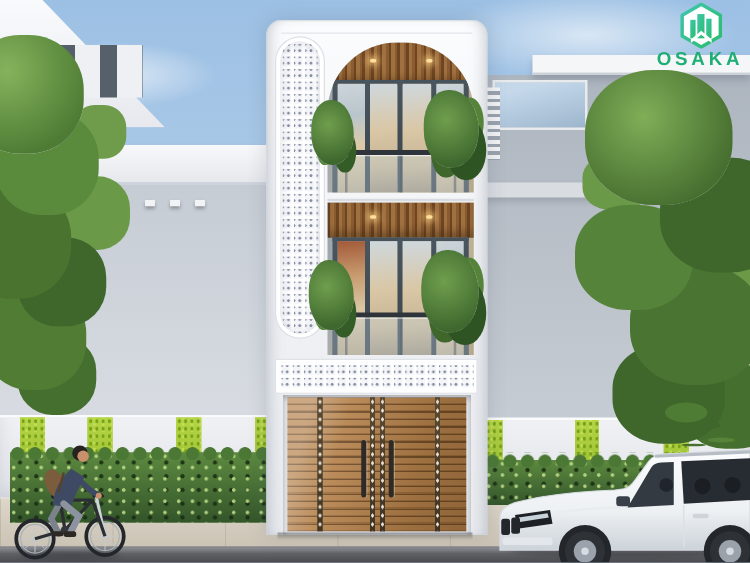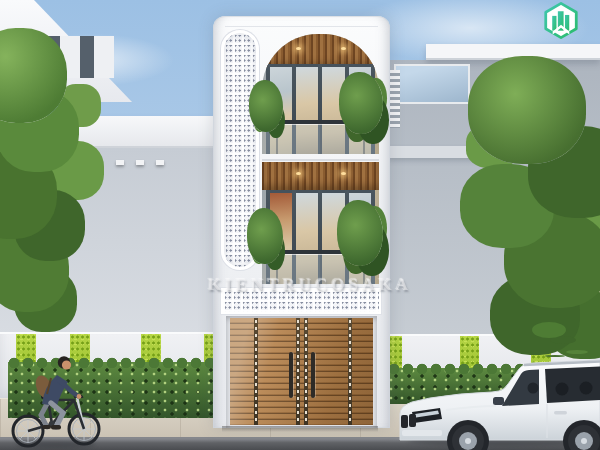--- a/index.html
+++ b/index.html
@@ -226,21 +226,20 @@
       <div class="gbar" style="left:28px"></div>
       <div class="gbar" style="left:70px"></div>
       <div class="gbar" style="left:78px"></div>
       <div class="gbar" style="left:122px"></div>
       <div class="ghandle" style="left:63px"></div>
       <div class="ghandle" style="left:85px"></div>
     </div>
   </div>
   <div class="gshadow"></div>
 
-  <div class="watermark">KIENTRUCOSAKA</div>
 
   <div class="shadowblob" style="left:16px;top:440px;width:80px;height:8px"></div>
   <svg style="left:2px;top:336px" width="114" height="114" viewBox="0 0 114 114">
     <circle cx="26" cy="95" r="15" fill="none" stroke="#23262b" stroke-width="3"></circle>
     <circle cx="26" cy="95" r="11.5" fill="none" stroke="#aab1b9" stroke-width="1"></circle>
     <path d="M26,84 V106 M15,95 H37 M18.5,87.5 L33.5,102.5 M33.5,87.5 L18.5,102.5" stroke="#c3c9cf" stroke-width=".8"></path>
     <circle cx="82" cy="93" r="15" fill="none" stroke="#23262b" stroke-width="3"></circle>
     <circle cx="82" cy="93" r="11.5" fill="none" stroke="#aab1b9" stroke-width="1"></circle>
     <path d="M82,82 V104 M71,93 H93 M74.5,85.5 L89.5,100.5 M89.5,85.5 L74.5,100.5" stroke="#c3c9cf" stroke-width=".8"></path>
     <path d="M82,93 L75,61" stroke="#ced3d9" stroke-width="2.4"></path>
@@ -303,15 +302,16 @@
           <stop offset="0" stop-color="#3fc6ae"></stop>
             <stop offset="1" stop-color="#2bbc6c"></stop>
         </linearGradient>
       </defs>
       <path d="M20,1.5 L36.5,11 V29 L20,38.5 L3.5,29 V11 Z" fill="#ffffff" stroke="url(#lg)" stroke-width="3" stroke-linejoin="round"></path>
       <rect x="10.5" y="15" width="4.6" height="16" fill="url(#lg)"></rect>
       <rect x="16.6" y="10" width="6.2" height="21" fill="url(#lg)"></rect>
       <rect x="24.3" y="14" width="4.6" height="17" fill="url(#lg)"></rect>
       <path d="M11,32 L20,24.5 L29,32 L29,35 L20,27.8 L11,35 Z" fill="#ffffff"></path>
     </svg>
+    <div class="logo-text">OSAKA</div>
   </div>
 
 </div>
 
 </body></html>

